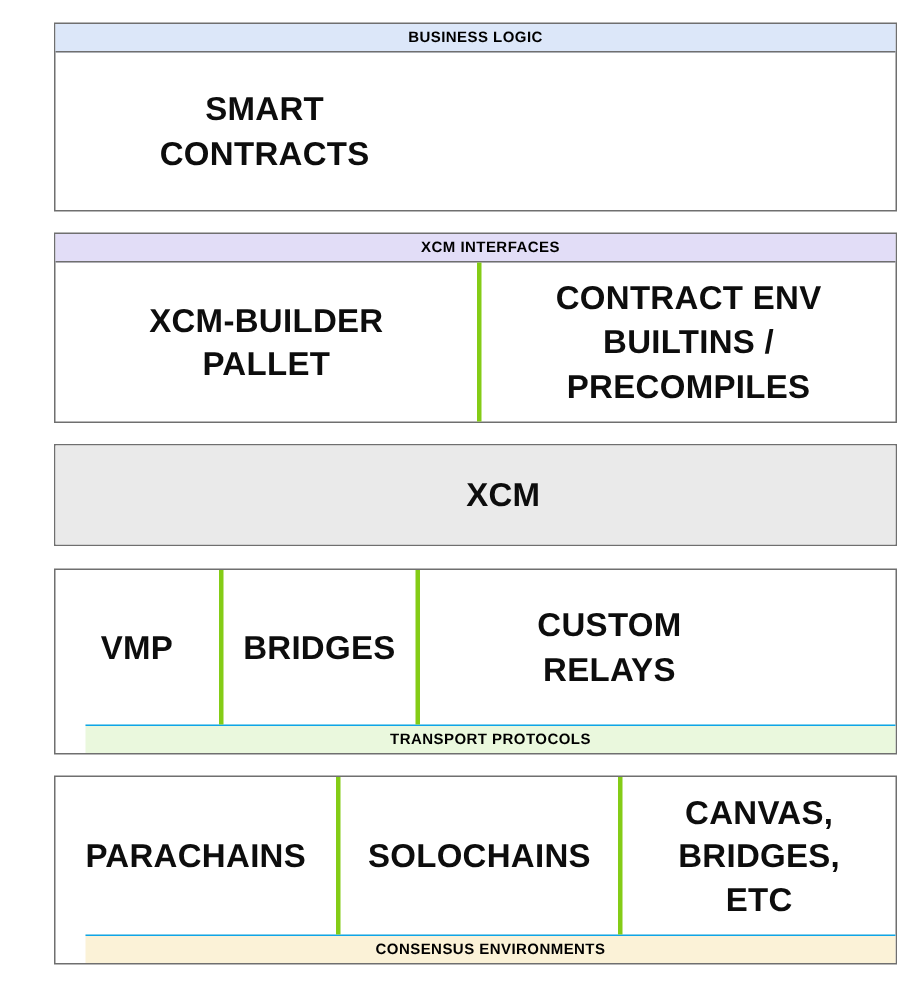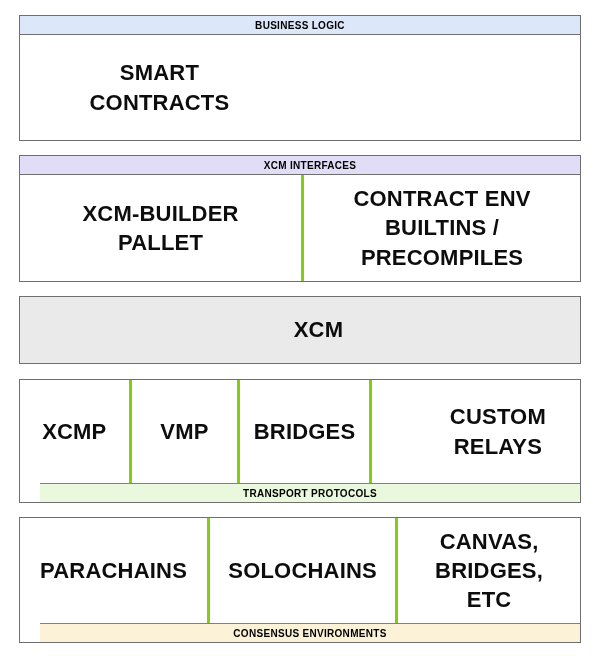--- a/index.html
+++ b/index.html
@@ -3,21 +3,21 @@
 <meta charset="utf-8">
 <style>
   * { box-sizing: border-box; margin: 0; padding: 0; }
   html, body {
     width: 600px; height: 656px;
     background: #ffffff;
     font-family: "Liberation Sans", sans-serif;
   }
   .diagram {
     position: absolute;
-    left: 19px; top: 15px;
+    left: 36px; top: 15px;
     width: 562px;
   }
   .section {
     border: 1px solid #6f6f6f;
     margin-bottom: 14px;
     background: #ffffff;
   }
   .strip {
     height: 19px;
     display: flex;
@@ -97,21 +97,20 @@
 BUILTINS / PRECOMPILES</div>
     </div>
   </div>
 
   <div class="section section-xcm">
     <div class="xcm-bar">XCM</div>
   </div>
 
   <div class="section">
     <div class="row row-transport">
-      <div class="cell w-t1">XCMP</div>
       <div class="cell w-t2">VMP</div>
       <div class="cell w-t3">BRIDGES</div>
       <div class="cell w-t4">CUSTOM RELAYS</div>
     </div>
     <div class="strip strip-footer strip-transport">TRANSPORT PROTOCOLS</div>
   </div>
 
   <div class="section">
     <div class="row row-consensus">
       <div class="cell w-c">PARACHAINS</div>

